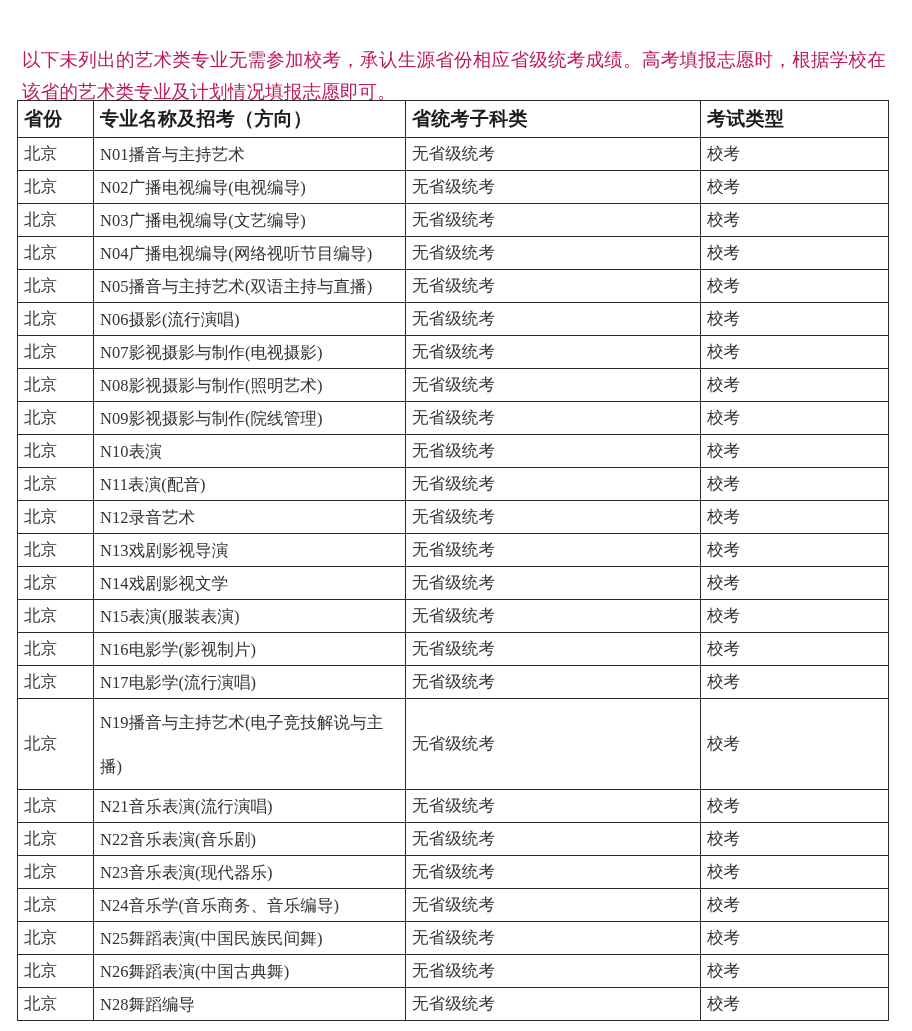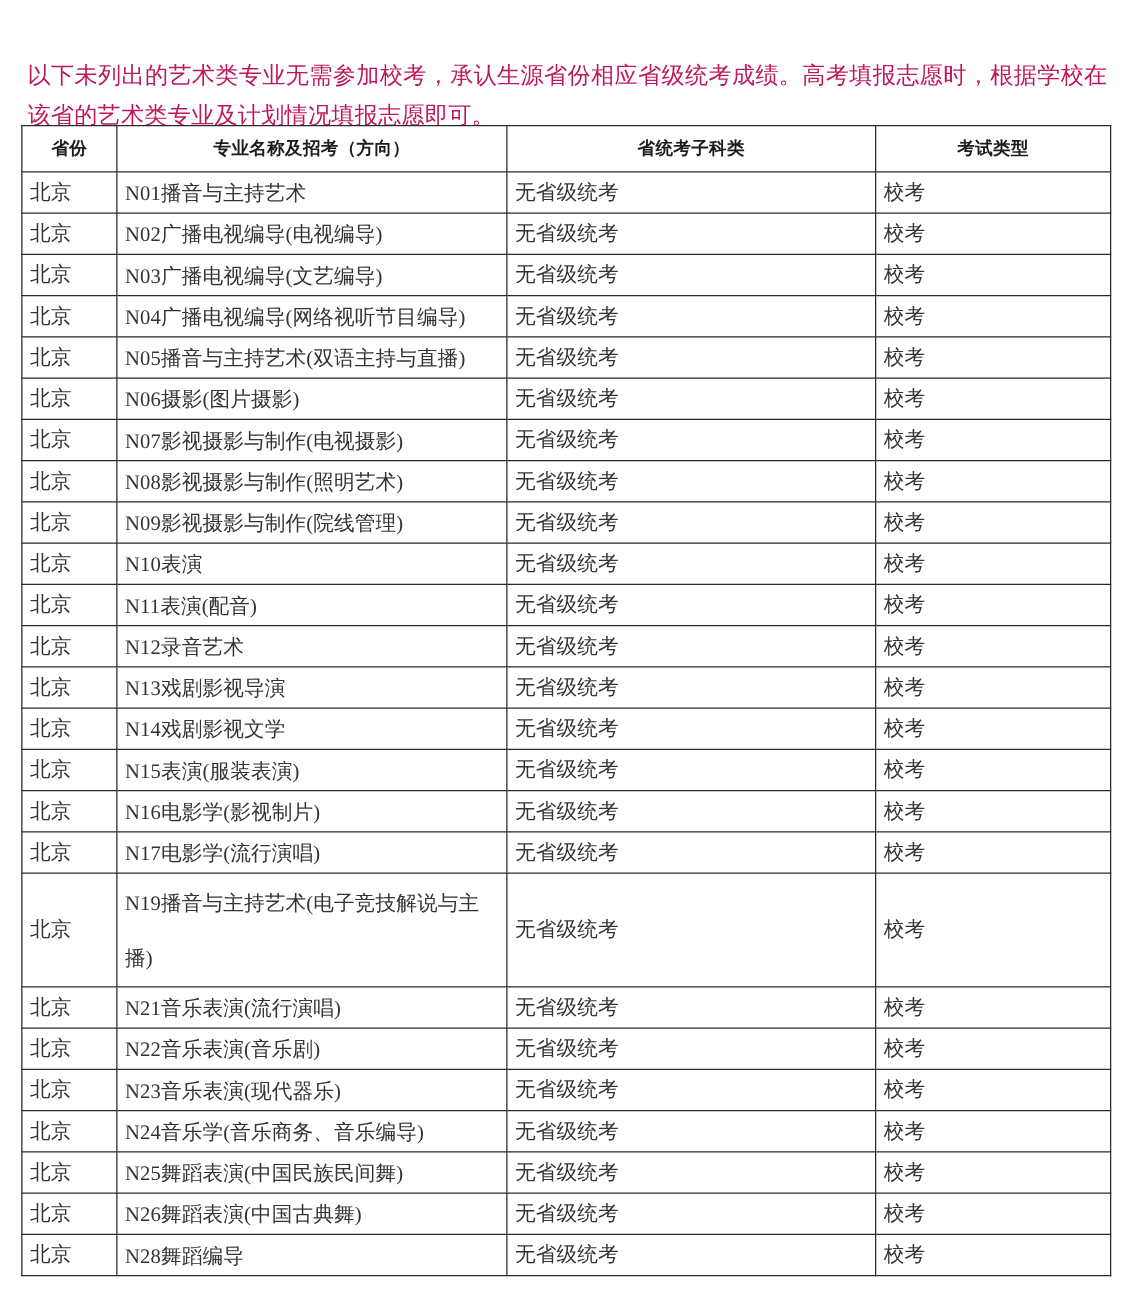--- a/index.html
+++ b/index.html
@@ -54,24 +54,23 @@
     padding: 0 6px;
     vertical-align: middle;
     text-align: left;
     color: #1c1c1c;
     font-family: "Liberation Serif", "DejaVu Serif", serif;
     overflow: hidden;
   }
 
   table.grid thead th {
     height: 36px;
-    font-size: 14px;
+    font-size: 19px;
     font-weight: 700;
     letter-spacing: 0.3px;
-    text-align: center;
   }
 
   table.grid tbody td {
     height: 32px;
     font-size: 16.5px;
     font-weight: 400;
     letter-spacing: 0.1px;
     color: #333333;
   }
   table.grid tbody td.major {
@@ -134,21 +133,21 @@
           <td class="exam-type">校考</td>
         </tr>
         <tr>
           <td class="province">北京</td>
           <td class="major">N05播音与主持艺术(双语主持与直播)</td>
           <td class="subject">无省级统考</td>
           <td class="exam-type">校考</td>
         </tr>
         <tr>
           <td class="province">北京</td>
-          <td class="major">N06摄影(图片摄影)</td>
+          <td class="major">N06摄影(流行演唱)</td>
           <td class="subject">无省级统考</td>
           <td class="exam-type">校考</td>
         </tr>
         <tr>
           <td class="province">北京</td>
           <td class="major">N07影视摄影与制作(电视摄影)</td>
           <td class="subject">无省级统考</td>
           <td class="exam-type">校考</td>
         </tr>
         <tr>

